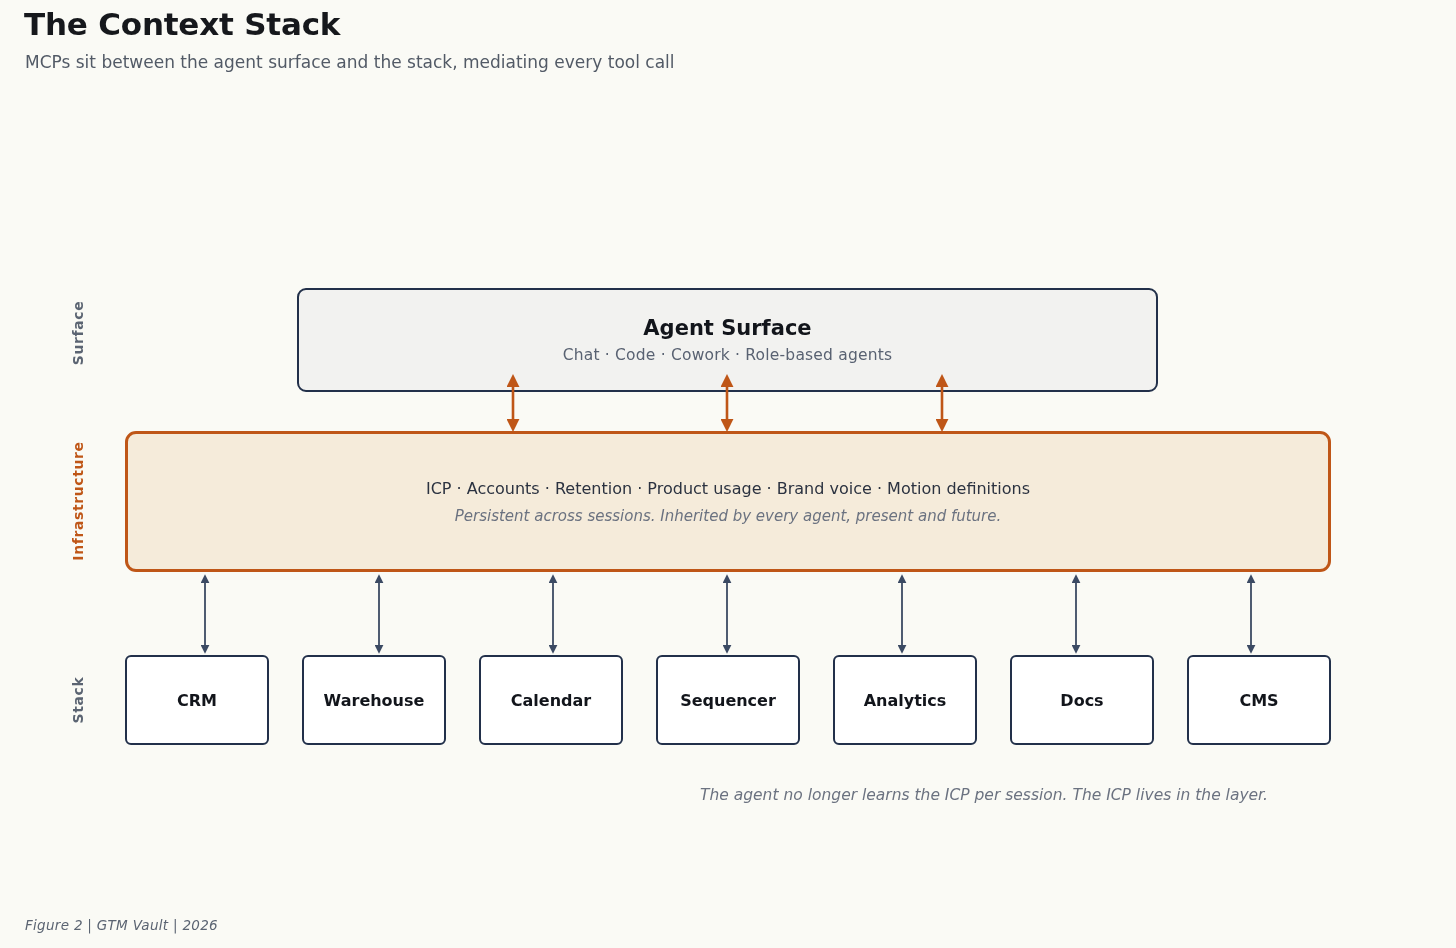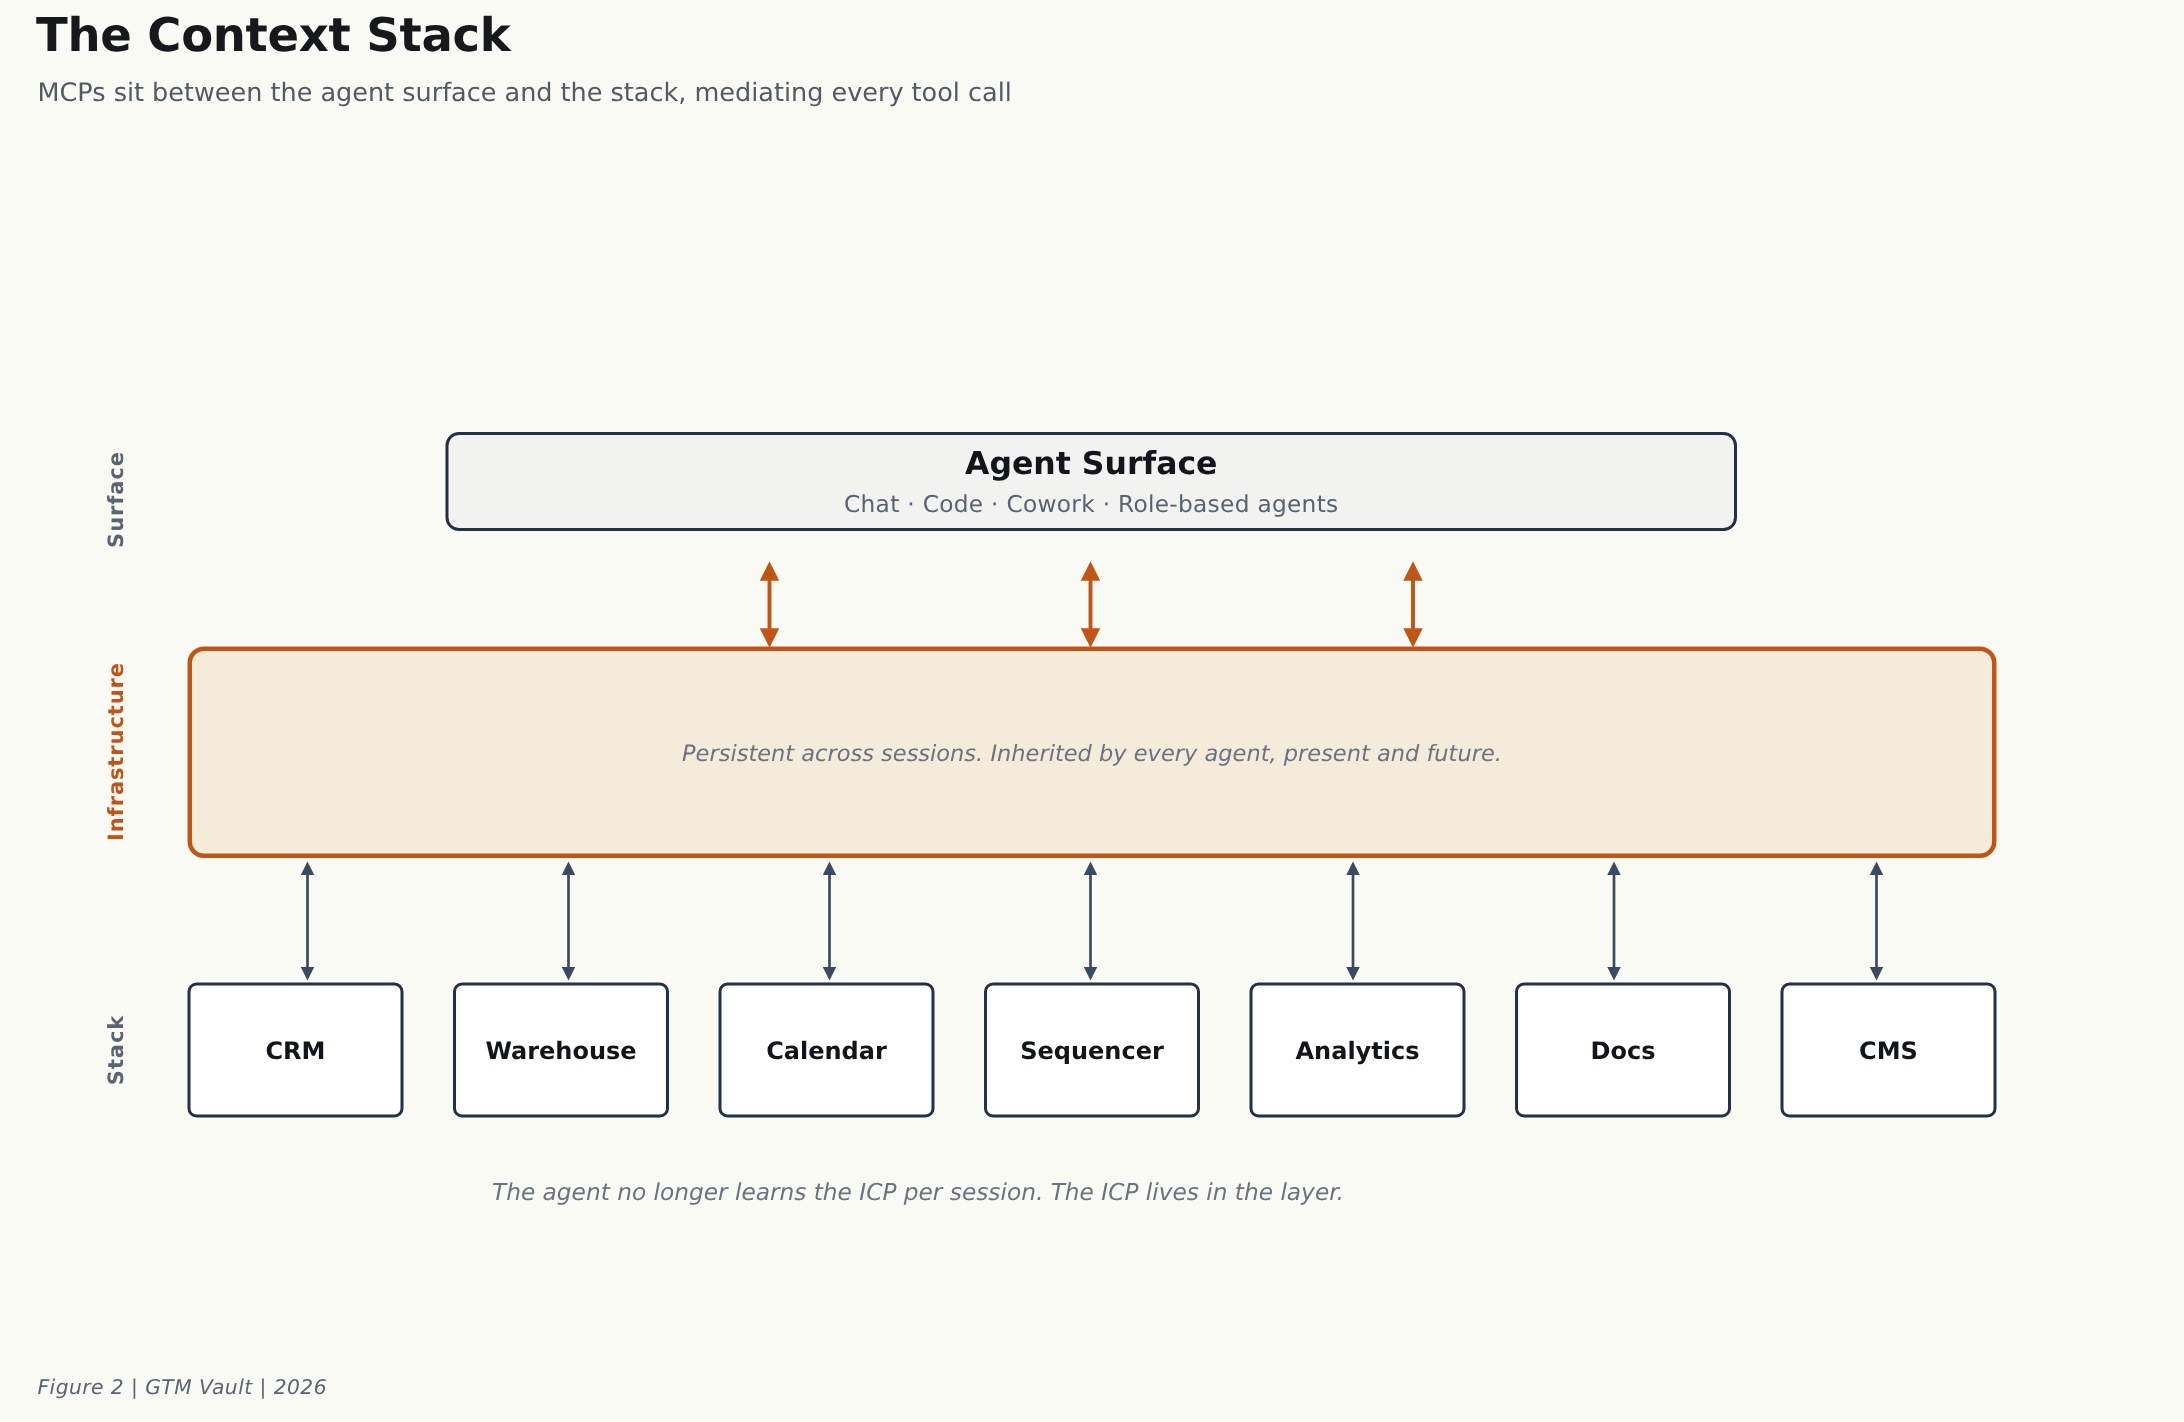--- a/index.html
+++ b/index.html
@@ -57,21 +57,21 @@
   .band-label.surface       { left: -2px;  top: 325px; width: 160px; color: #5B6472; }
   .band-label.infrastructure{ left: -28px; top: 493px; width: 212px; color: #BF5617; }
   .band-label.stack         { left: -16px; top: 692px; width: 188px; color: #5B6472; }
 
   
   .surface-box {
     position: absolute;
     left: 297px;
     top: 288px;
     width: 861px;
-    height: 66px;
+    height: 104px;
     box-sizing: border-box;
     background: #F2F2F0;
     border: 2.5px solid #22304A;
     border-radius: 9px;
     display: flex;
     flex-direction: column;
     align-items: center;
     justify-content: center;
   }
   .surface-title {
@@ -153,24 +153,25 @@
     height: 948px;
     pointer-events: none;
   }
 
   
   .closing-note {
     position: absolute;
     left: 0;
     top: 786px;
     width: 1224px;
-    text-align: center;
+    text-align: right;
     font-size: 15.5px;
     font-style: italic;
     color: #6B7280;
+    padding-left: 44px;
   }
   .figure-caption {
     position: absolute;
     left: 25px;
     top: 917px;
     font-size: 13.5px;
     font-style: italic;
     color: #5B6472;
     letter-spacing: 0.3px;
   }
@@ -186,20 +187,21 @@
   <div class="band-label surface">Surface</div>
   <div class="band-label infrastructure">Infrastructure</div>
   <div class="band-label stack">Stack</div>
 
   <div class="surface-box">
     <div class="surface-title">Agent Surface</div>
     <div class="surface-sub">Chat  ·  Code  ·  Cowork  ·  Role-based agents</div>
   </div>
 
   <div class="mcp-box">
+    <div class="mcp-sub">ICP · Accounts · Retention · Product usage · Brand voice · Motion definitions</div>
     <div class="mcp-note">Persistent across sessions.  Inherited by every agent, present and future.</div>
   </div>
 
   <div class="stack-row">
     <div class="stack-box">CRM</div>
     <div class="stack-box">Warehouse</div>
     <div class="stack-box">Calendar</div>
     <div class="stack-box">Sequencer</div>
     <div class="stack-box">Analytics</div>
     <div class="stack-box">Docs</div>

